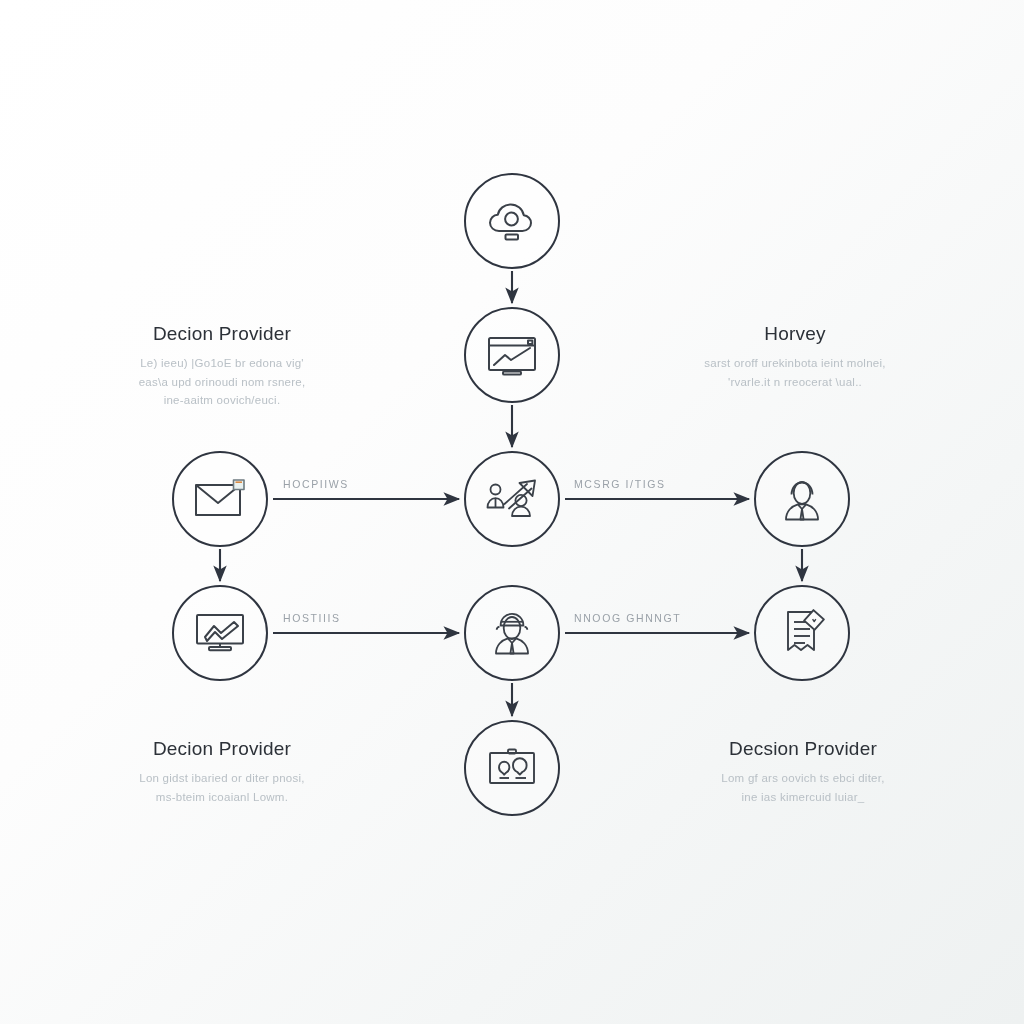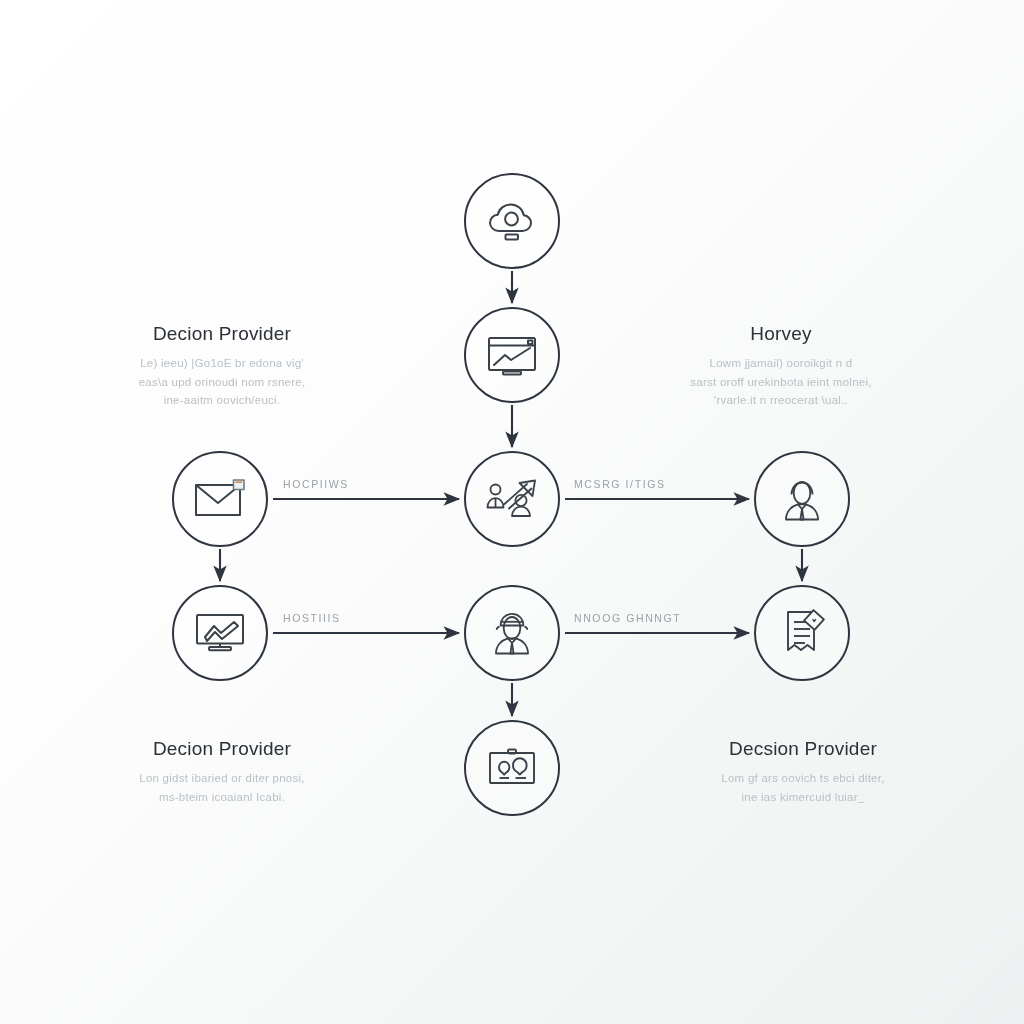--- a/index.html
+++ b/index.html
@@ -226,31 +226,30 @@
     </span>
   </div>
 
   <div class="textblock" style="left:82px; top:324px;">
     <div class="tb-title tb-title-blur">Decion Provider</div>
     <div class="tb-line">Le) ieeu) |Go1oE br edona vig'</div>
     <div class="tb-line">eas\a upd orinoudi nom rsnere,</div>
     <div class="tb-line">ine-aaitm oovich/euci.</div>
   </div>
 
-  <div class="textblock" style="left:641px; top:324px;">
+  <div class="textblock" style="left:655px; top:324px;">
     <div class="tb-title tb-title-blur">Horvey</div>
-    <div class="tb-line">Lowm jjamail) ooroikgit n d</div>
     <div class="tb-line">sarst oroff urekinbota ieint molnei,</div>
     <div class="tb-line">'rvarle.it n rreocerat \ual..</div>
   </div>
 
   <div class="textblock" style="left:82px; top:739px;">
     <div class="tb-title tb-title-blur">Decion Provider</div>
     <div class="tb-line">Lon gidst ibaried or diter pnosi,</div>
-    <div class="tb-line">ms-bteim icoaianl Icabi.</div>
+    <div class="tb-line">ms-bteim icoaianl Lowm.</div>
   </div>
 
   <div class="textblock" style="left:663px; top:739px;">
     <div class="tb-title tb-title-blur">Decsion Provider</div>
     <div class="tb-line">Lom gf ars oovich ts ebci diter,</div>
     <div class="tb-line">ine ias kimercuid luiar_</div>
   </div>
 
 </div>
 

